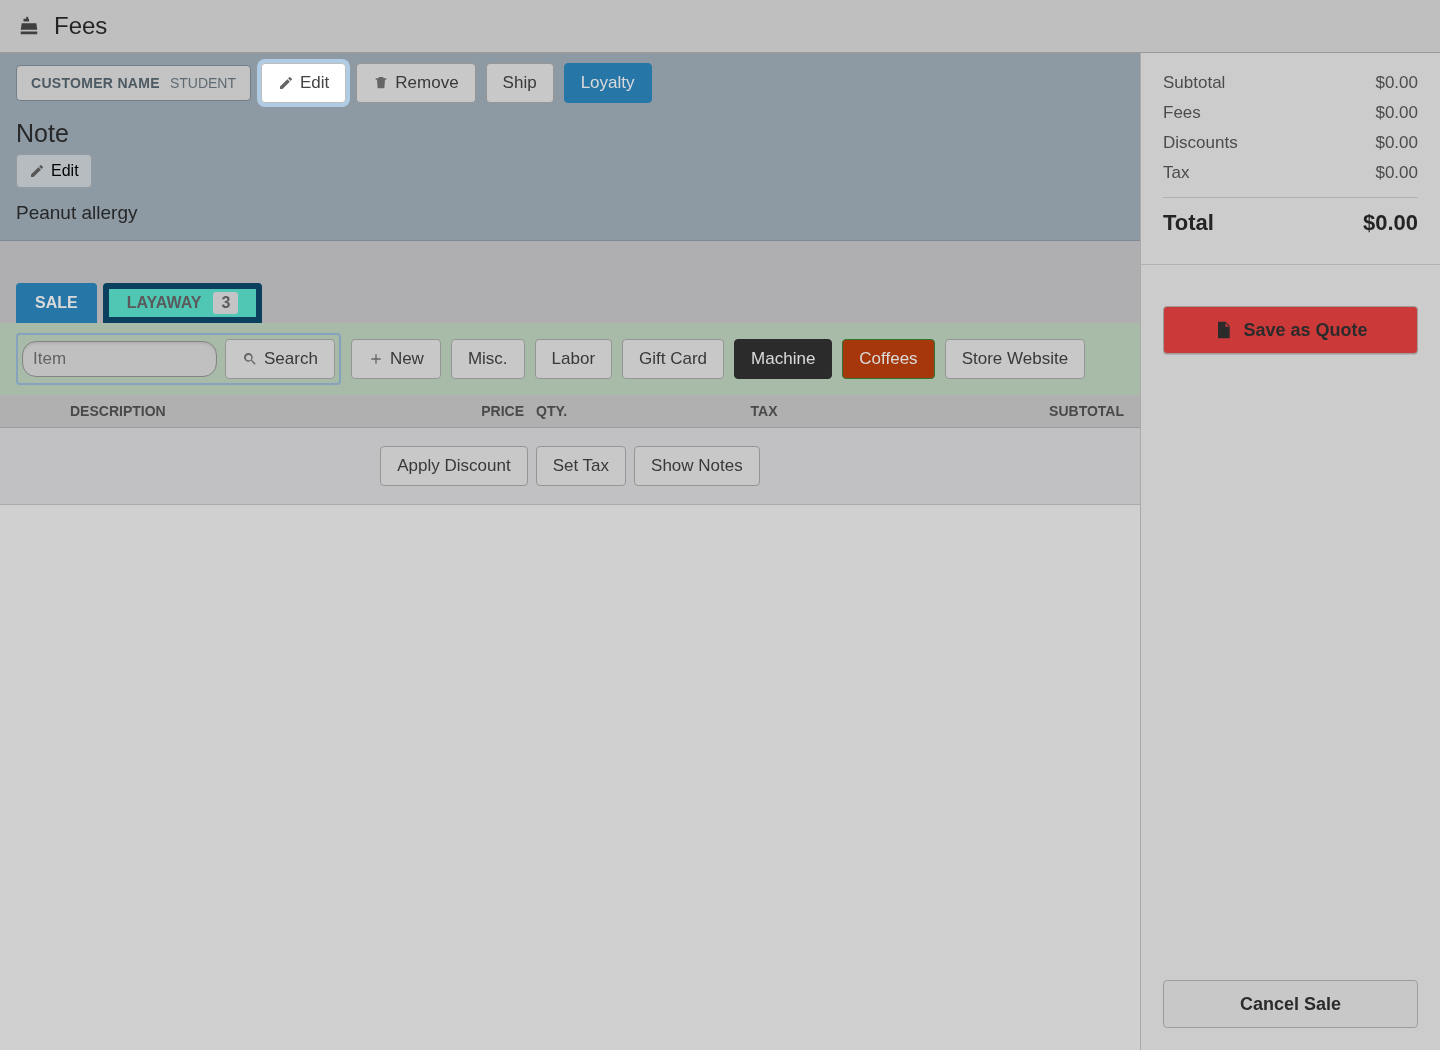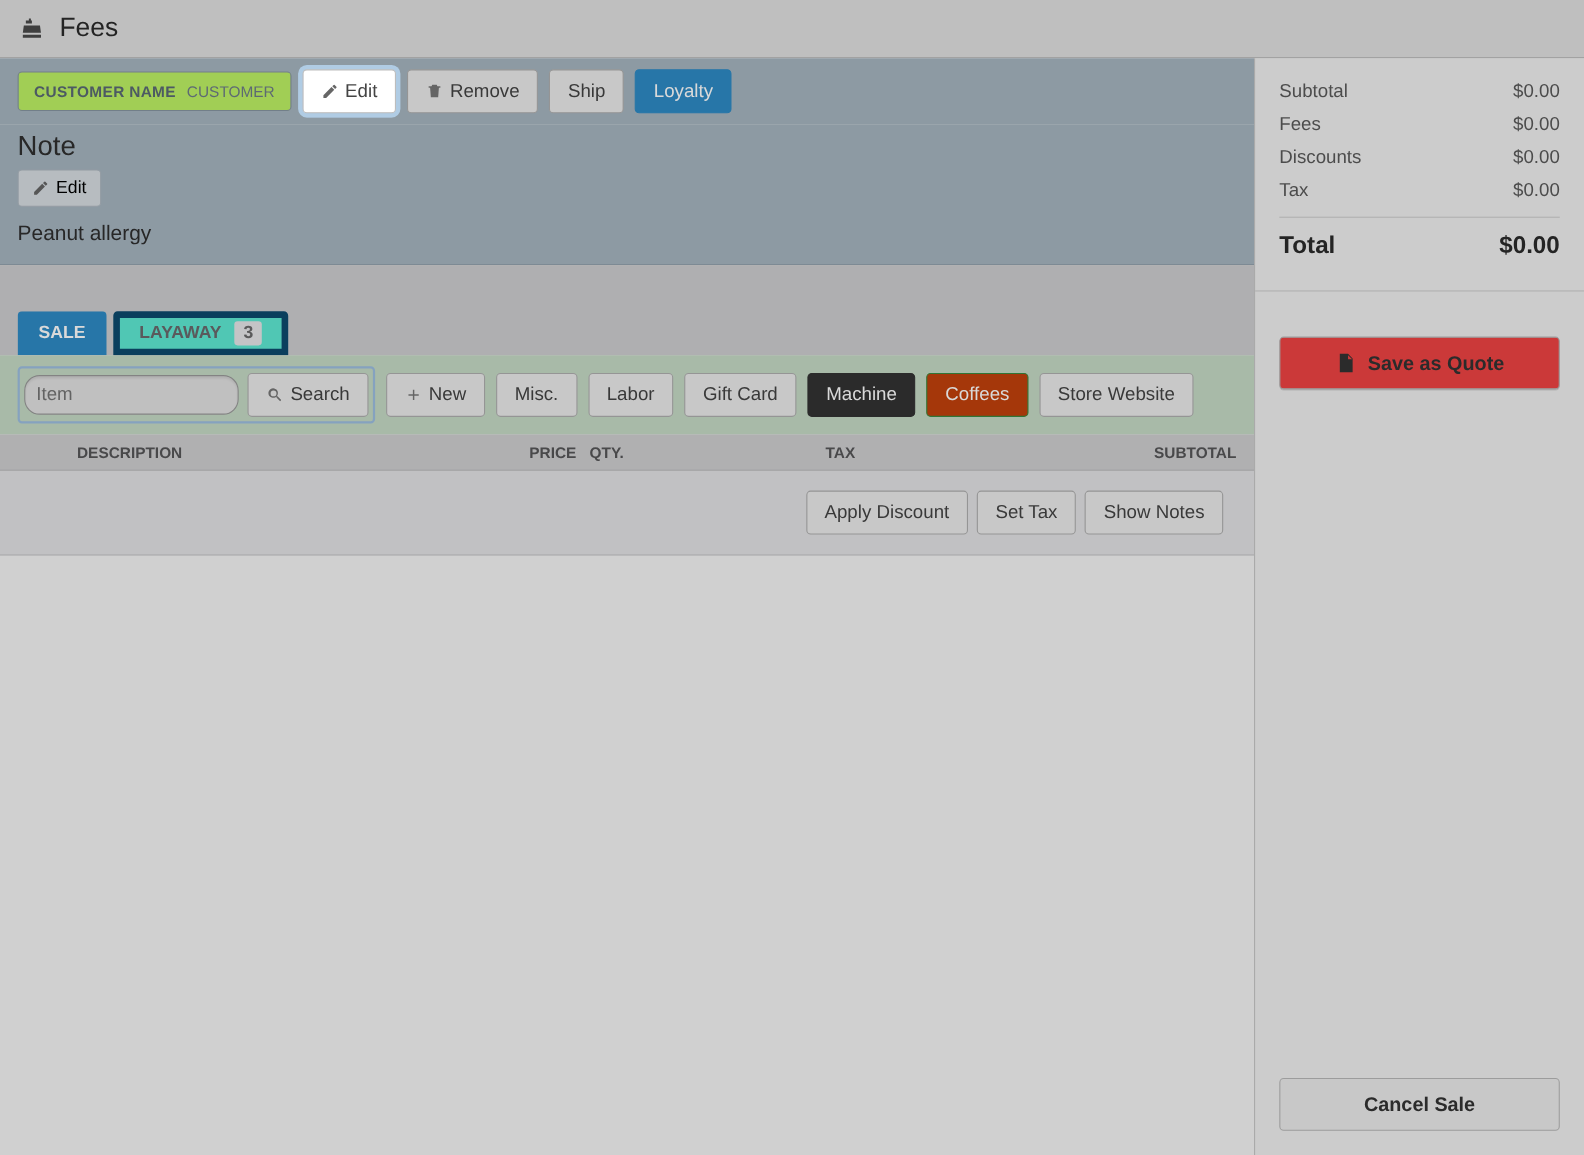--- a/index.html
+++ b/index.html
@@ -42,21 +42,21 @@
     font-size: 17px;
     color: #444;
     display: inline-flex; align-items: center; gap: 6px;
     cursor: pointer;
     white-space: nowrap;
   }
   .customer-pill {
     height: 36px;
     padding: 0 14px;
     border: 1px solid #8796a1;
-    background: #bef264;
+    background: #e5e5e5;
     border-radius: 4px;
     display: inline-flex; align-items: center; gap: 10px;
     font-size: 14px;
   }
   .customer-pill .cap { font-weight: 700; color: #5a6a75; letter-spacing: 0.3px; }
   .customer-pill .val { color: #6e7d88; font-weight: 500; }
   
   .edit-highlight {
     background: #fff;
     border: 1px solid #bdbdbd;
@@ -116,21 +116,21 @@
     grid-template-columns: 1fr 130px 90px 300px 210px;
     padding: 8px 16px;
     background: #cfcfd1;
     font-size: 14px; font-weight: 600; color: #565658;
     border-bottom: 1px solid #b8b8ba;
   }
   .cols .right { text-align: right; }
   .cols .center { text-align: center; }
 
   
-  .under-actions { display: flex; justify-content: flex-end; gap: 8px; padding: 18px 28px; background: #e3e3e5; border-bottom: 1px solid #c9c9cb; }
+  .under-actions { display: flex; justify-content: center; gap: 8px; padding: 18px 28px; background: #e3e3e5; border-bottom: 1px solid #c9c9cb; }
 
   
   .totals { padding: 20px 22px 18px 22px; border-bottom: 1px solid #d0d0d0; }
   .trow { display: flex; justify-content: space-between; font-size: 17px; color: #5a5a5a; margin-bottom: 10px; }
   .trow.total { font-size: 22px; font-weight: 700; color: #2b2b2b; margin-top: 14px; padding-top: 12px; border-top: 1px solid #d0d0d0; }
   .pay-block { padding: 22px; border-bottom: 1px solid #d0d0d0; }
   .pay-btn {
     width: 100%; height: 50px; border-radius: 4px;
     background: #2f9e44; border: 1px solid #27853a; color: #fff;
     font-size: 19px; font-weight: 700;
@@ -169,21 +169,21 @@
       </svg>
   </span>
   <span class="header-title">Fees</span>
 </div>
 
 <div class="layout">
   <div class="main">
     <div class="customer-bar">
       <div class="customer-pill">
         <span class="cap">CUSTOMER NAME</span>
-        <span class="val">CUSTOMER</span>
+        <span class="val">STUDENT</span>
       </div>
       <button class="btn edit-highlight">
         <span class="icon">
           <svg viewBox="0 0 24 24" fill="#666">
               <path d="M3 17.25V21h3.75L17.81 9.94l-3.75-3.75L3 17.25zM20.71 7.04a1 1 0 0 0 0-1.41l-2.34-2.34a1 1 0 0 0-1.41 0l-1.83 1.83 3.75 3.75 1.83-1.83z"></path>
             </svg>
         </span>
         <span>Edit</span>
       </button>
       <button class="btn">

